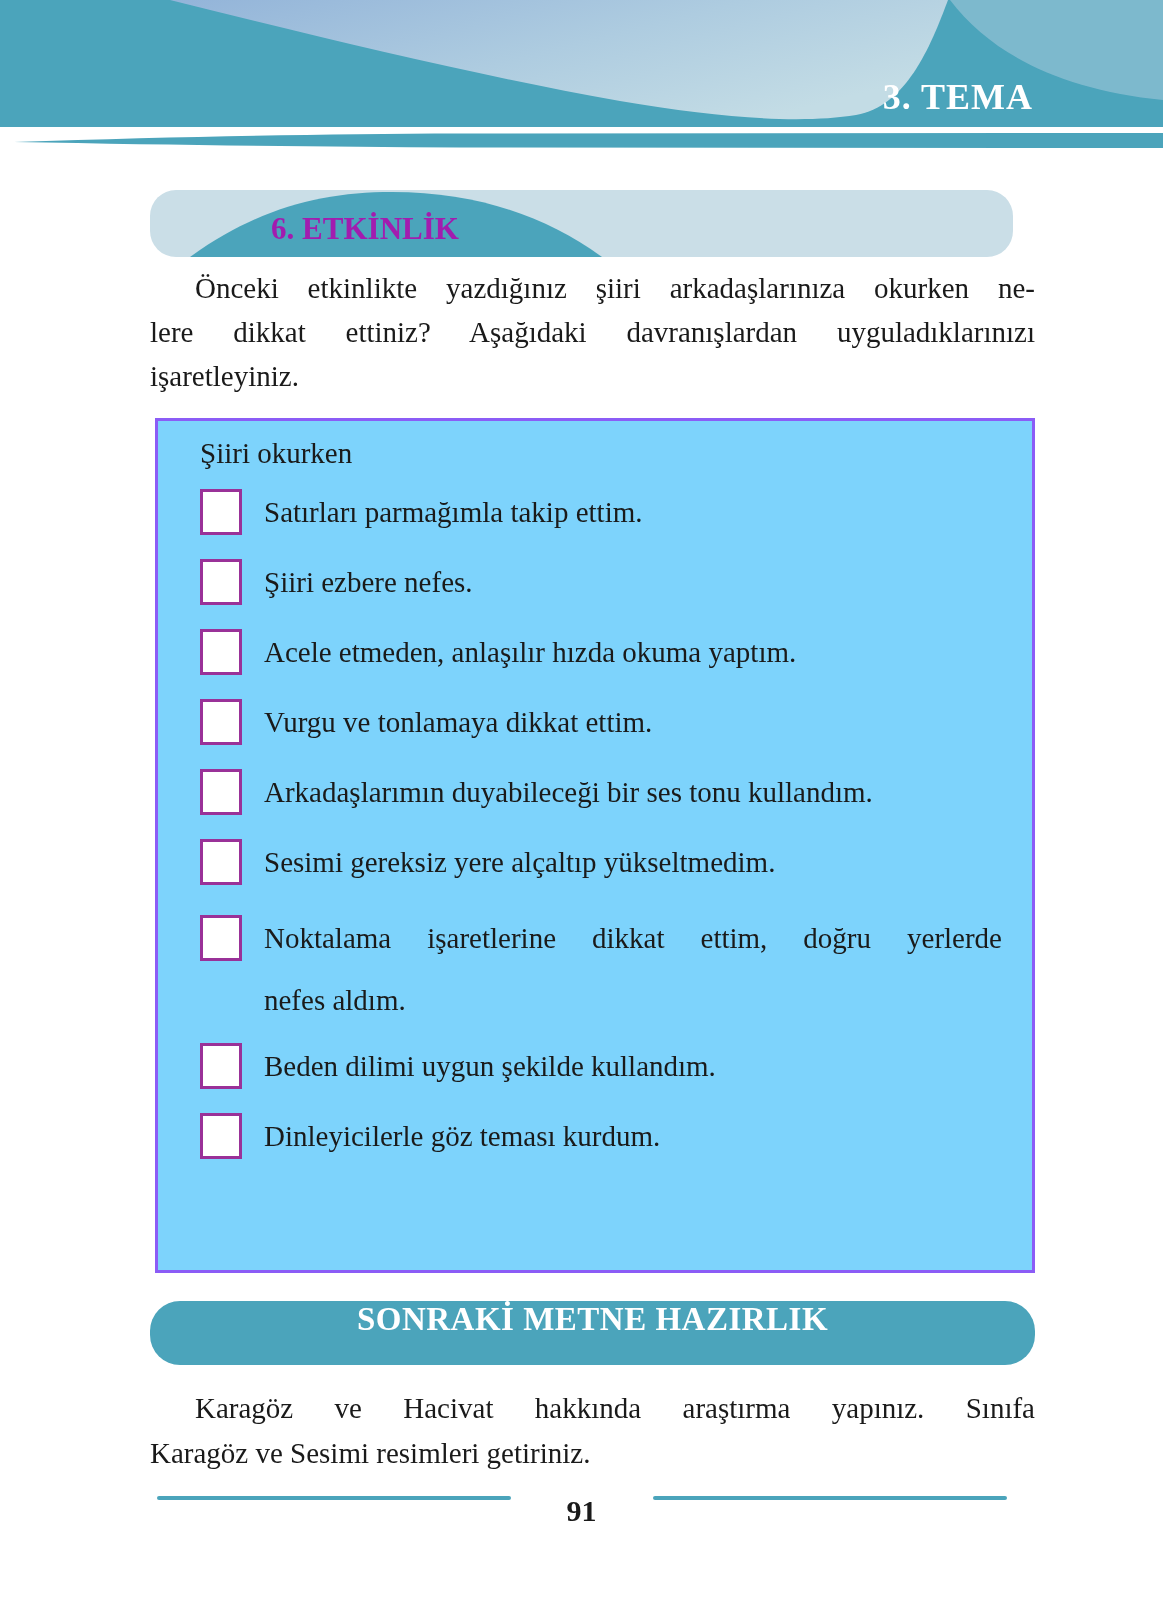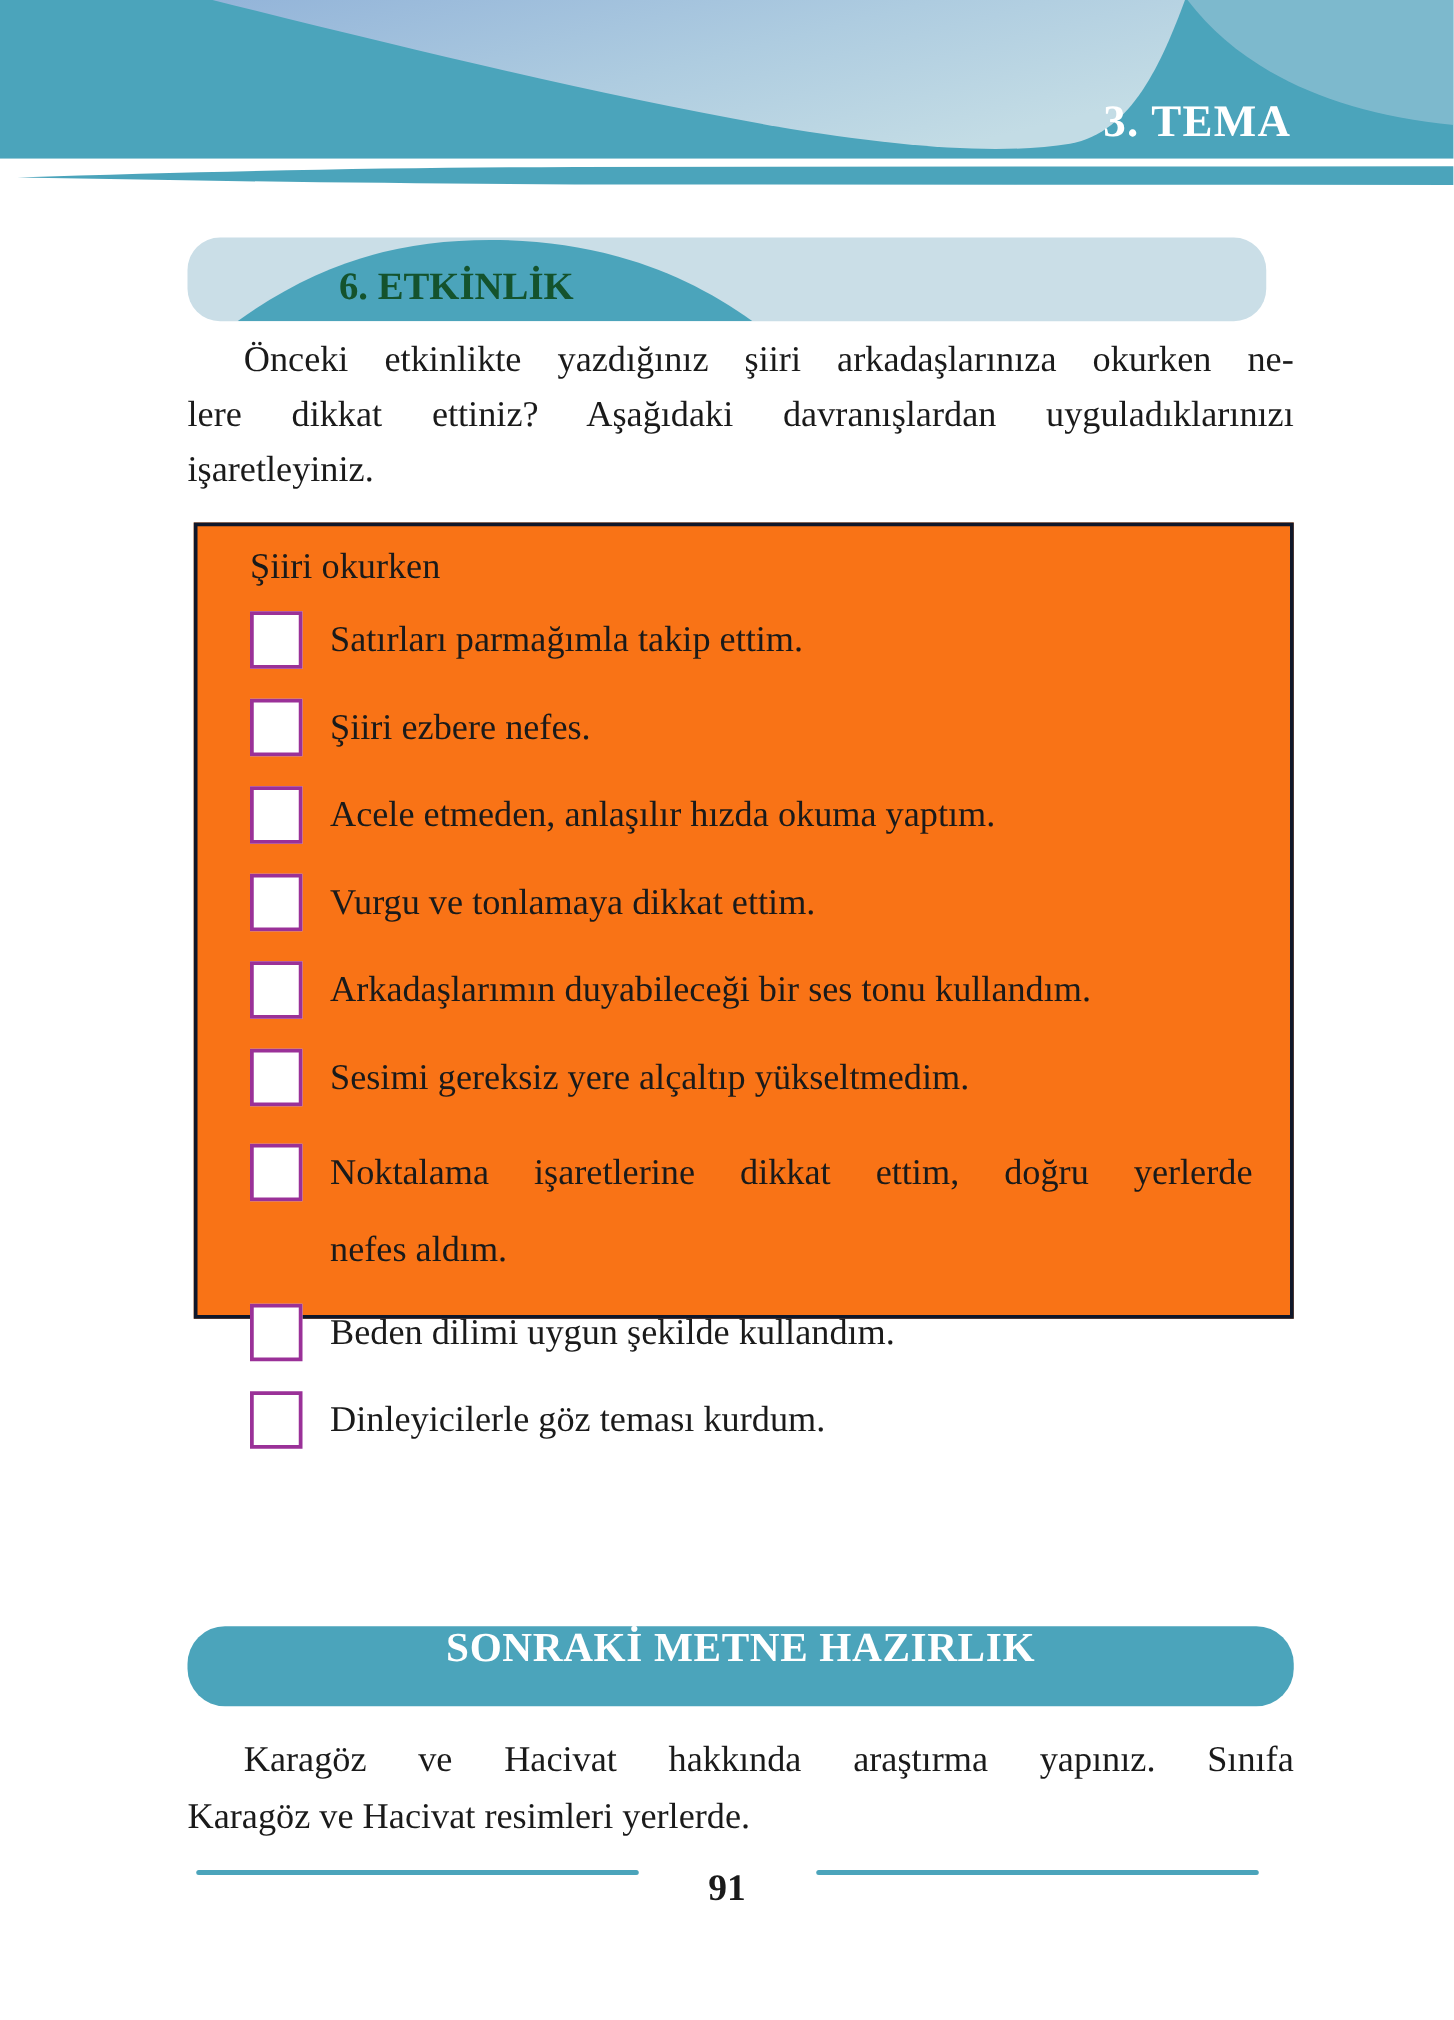--- a/index.html
+++ b/index.html
@@ -21,33 +21,33 @@
 
   
   .activity-badge {
     position:absolute; left:150px; top:190px; width:863px; height:67px;
     border-radius:26px; overflow:hidden;
   }
   .badge-hill { position:absolute; inset:0; width:100%; height:100%; display:block; }
   .badge-label {
     position:absolute; left:111px; top:0; width:208px; height:100%;
     display:flex; align-items:center; justify-content:center;
-    padding-top:10px; color:#14532d; font-weight:bold; font-size:31px;
+    padding-top:10px; color:#a21caf; font-weight:bold; font-size:31px;
     white-space:nowrap;
   }
 
   
   .intro { position:absolute; left:150px; top:266px; width:885px; font-size:29px; line-height:44px; }
   .jline { text-align:justify; text-align-last:justify; }
   .indent { text-indent:45px; }
 
   
   .panel {
-    position:absolute; left:155px; top:418px; width:880px; height:637px;
-    background:#f97316; border:3px solid #0f172a;
+    position:absolute; left:155px; top:418px; width:880px; height:855px;
+    background:#7dd3fc; border:3px solid #8b5cf6;
     padding:14px 30px 10px 42px;
   }
   .panel-title { font-size:29px; line-height:36px; margin-bottom:6px; }
   .check-row { display:flex; align-items:center; gap:22px; min-height:70px; }
   .check-row.two-line { align-items:flex-start; min-height:132px; padding-top:10px; }
   .checkbox {
     width:42px; height:46px; flex:none;
     background:#ffffff; border:3px solid #9A3198; cursor:pointer;
   }
   .two-line .checkbox { margin-top:8px; }
@@ -154,21 +154,21 @@
       <span class="check-label">Dinleyicilerle göz teması kurdum.</span>
     </div>
   </section>
 
   <div class="banner">
     <span class="banner-label">SONRAKİ METNE HAZIRLIK</span>
   </div>
 
   <div class="closing">
     <div class="jline indent">Karagöz ve Hacivat hakkında araştırma yapınız. Sınıfa</div>
-    <div>Karagöz ve Hacivat resimleri yerlerde.</div>
+    <div>Karagöz ve Sesimi resimleri getiriniz.</div>
   </div>
 
   <div class="footer">
     <div class="rule"></div>
     <div class="page-number">91</div>
     <div class="rule"></div>
   </div>
 
 </div>
 

